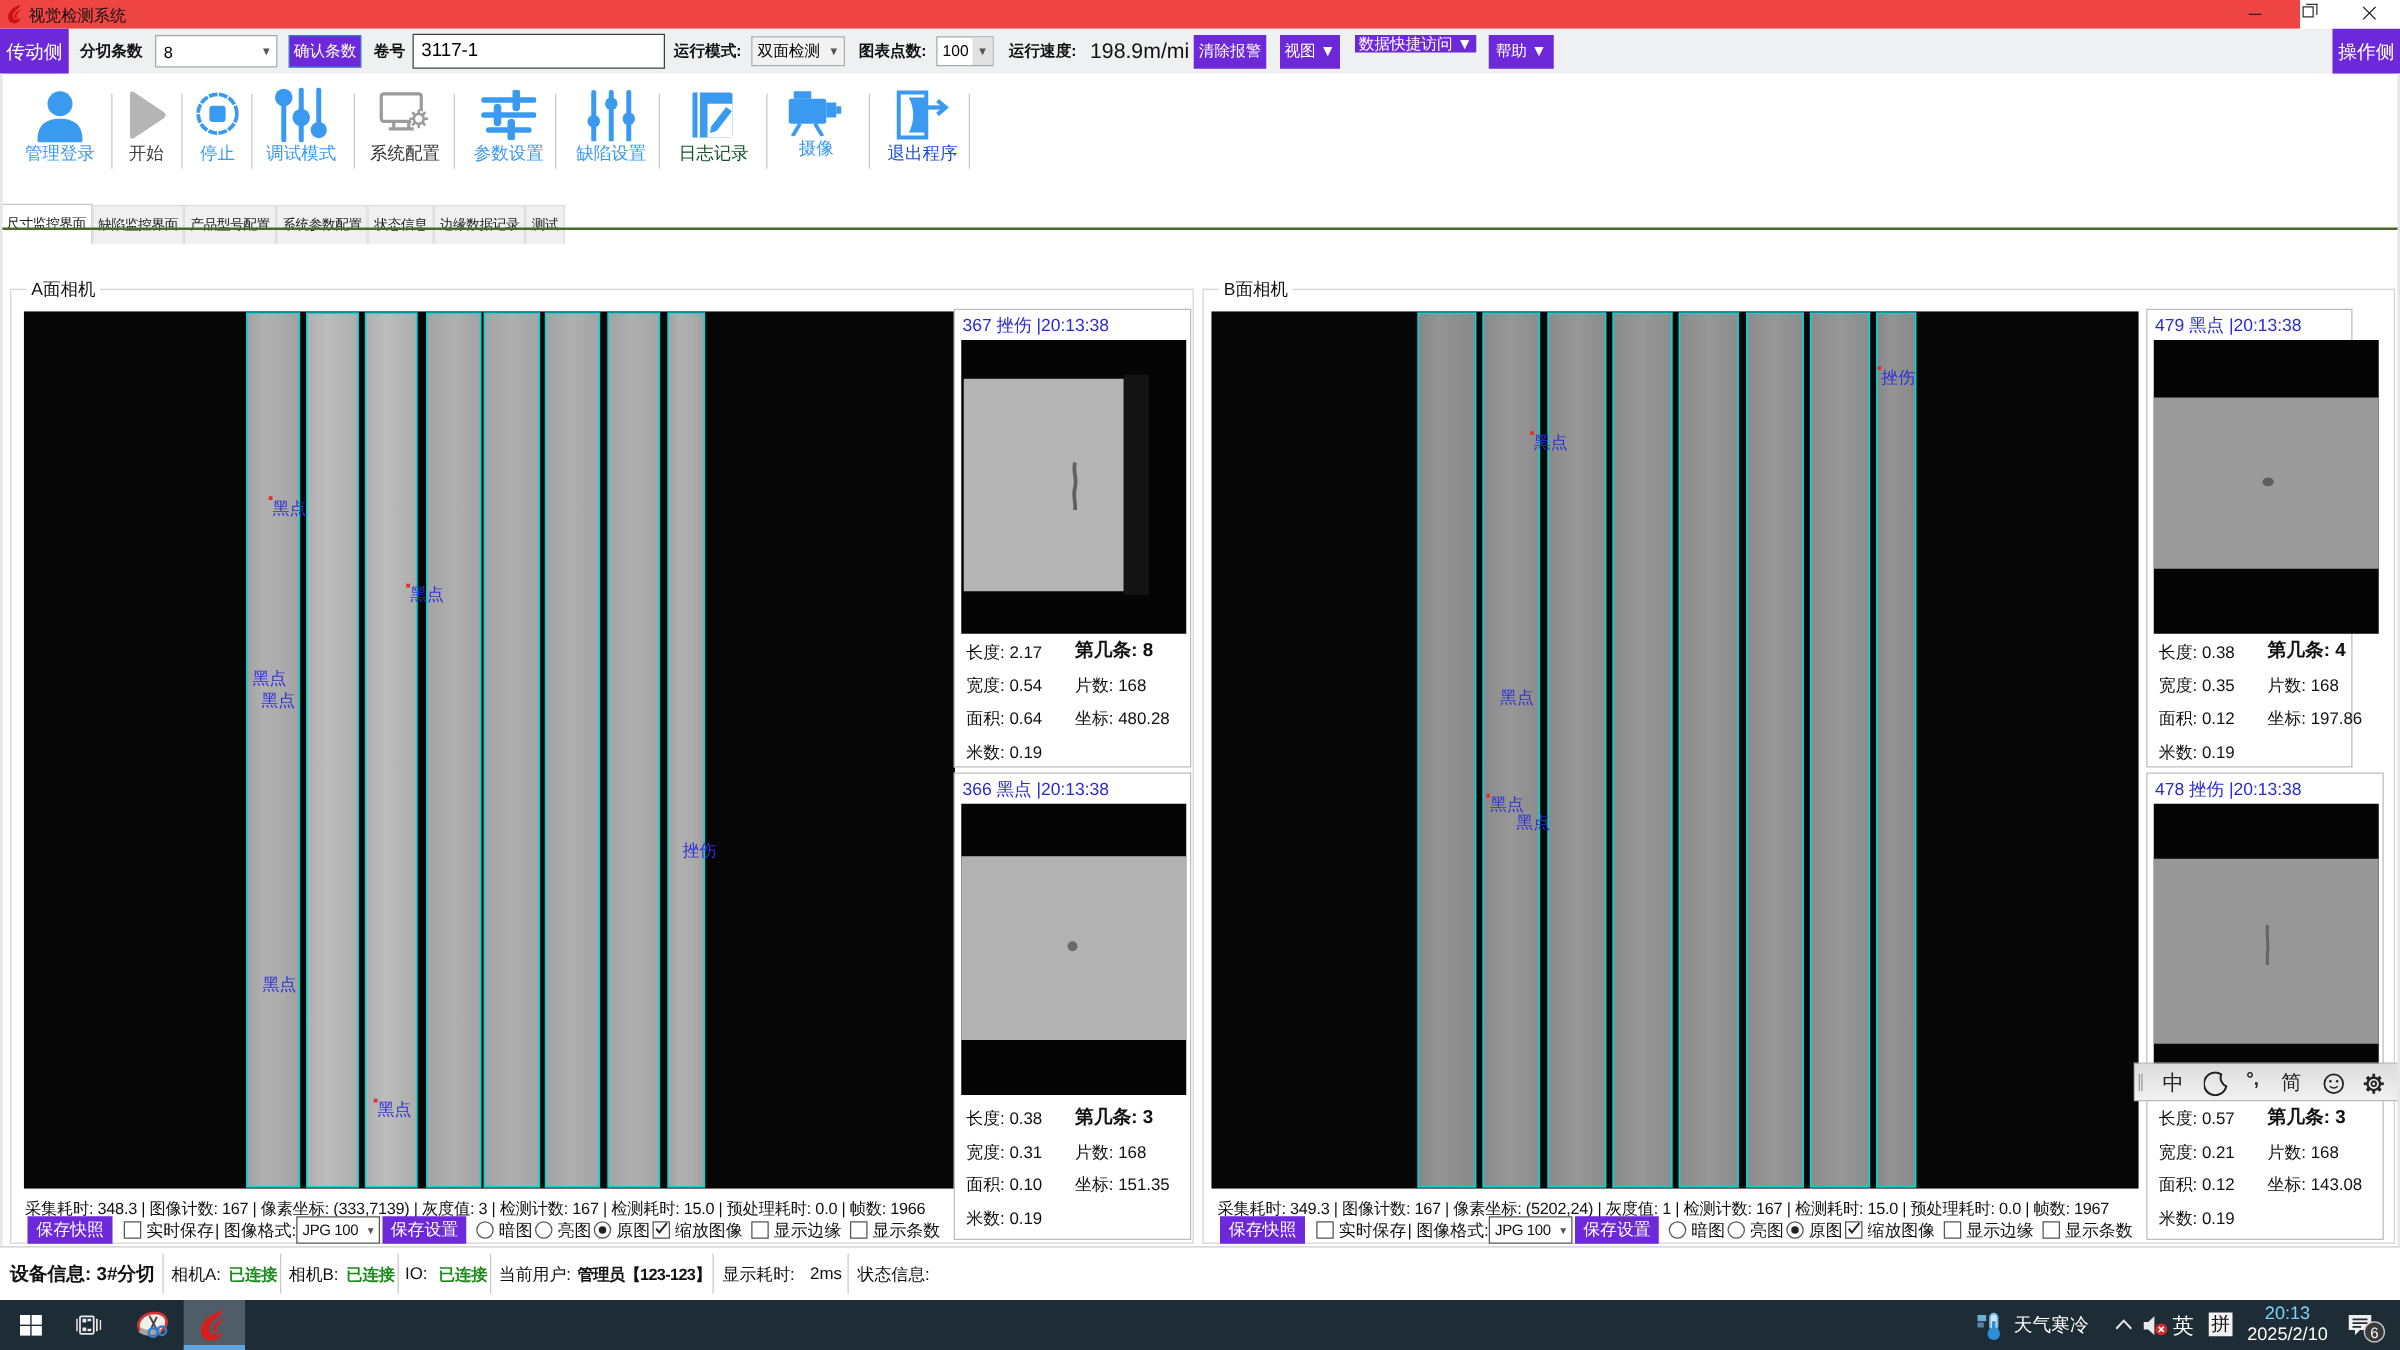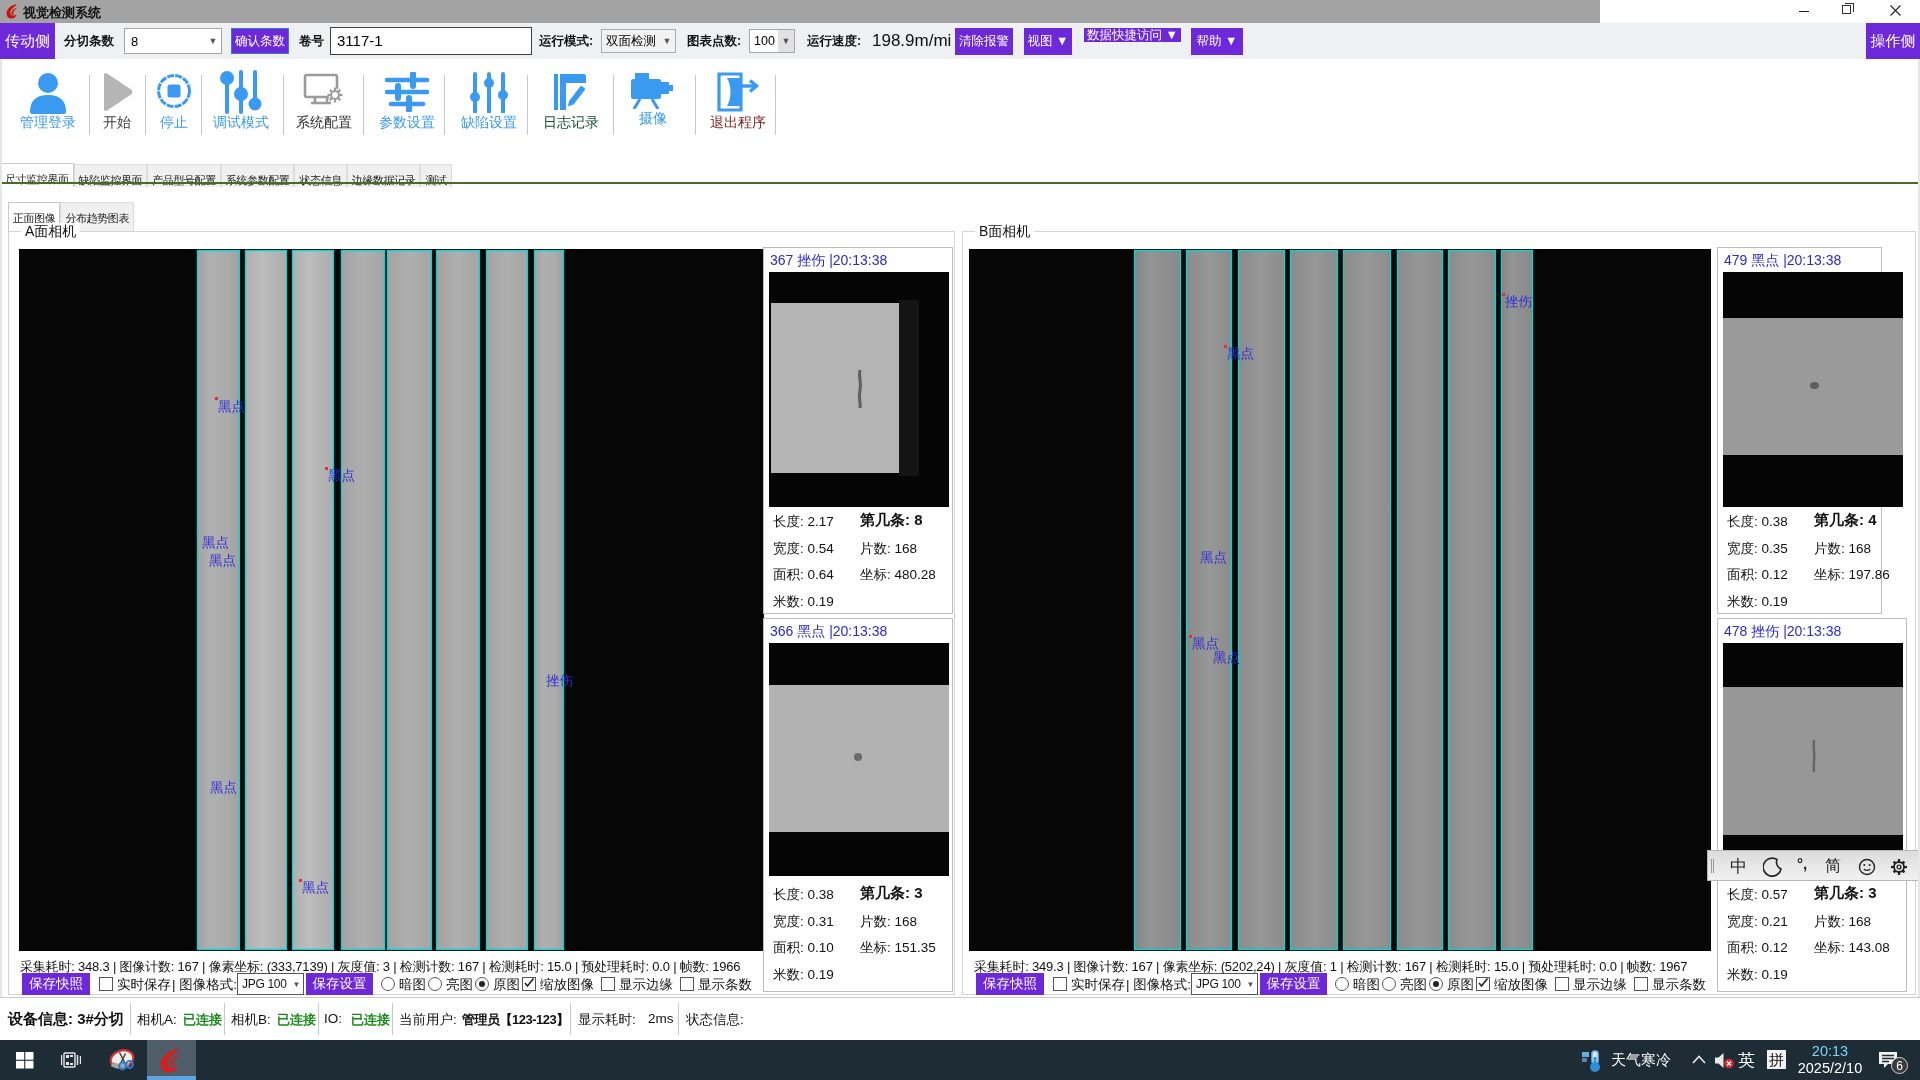--- a/index.html
+++ b/index.html
@@ -17,21 +17,21 @@
 .dtitle{position:absolute;left:6px;top:4px;font-size:14px;color:#2a2ad0;white-space:nowrap;}
 .dstat{position:absolute;font-size:13.5px;color:#111;white-space:nowrap;}
 .dbig{font-size:15px;font-weight:bold;}
 .statline{position:absolute;font-size:13px;letter-spacing:-0.2px;color:#111;white-space:nowrap;}
 .cb{width:14px;height:14px;border:1px solid #555;background:#fff;display:inline-block;}
 .rd{width:14px;height:14px;border:1px solid #555;border-radius:50%;background:#fff;display:inline-block;}
 </style></head>
 <body>
 <div id="page">
 
-<div class="abs" style="left:0;top:0;width:1600px;height:23px;background:#a3a3a3;font-weight:bold;">
+<div class="abs" style="left:0;top:0;width:1840px;height:23px;background:#ef4444;">
  <svg class="abs" style="left:5px;top:3px;" width="14" height="17" viewBox="0 0 14 17">
   <path d="M11.5 1 C5 2.5 1.5 6.5 1.5 10.5 C1.5 13.5 3.5 15.5 6.5 15.5 C9 15.5 11 14 11.5 11.5 C9.5 13 7 13 5.8 11.5 C4.5 9.8 5.5 7 8 5 C9.3 3.8 10.7 2.6 11.5 1 Z" fill="#cc1111"></path>
   <path d="M12.5 4.2 C8.5 5.8 6.2 8.2 6.5 10.4 C6.7 11.8 8.2 12.3 9.6 11.5 C8.8 11.5 8.2 11 8.2 10.2 C8.2 8.6 10 6.3 12.5 4.2 Z" fill="#cc1111"></path>
  </svg>
  <div class="abs" style="left:23px;top:4px;font-size:13px;color:#111;">视觉检测系统</div>
  <div class="abs" style="left:1799px;top:11px;width:10px;height:1.2px;background:#222;"></div>
  <div class="abs" style="left:1842px;top:5px;width:9px;height:9px;border:1px solid #333;background:#fff;"></div>
  <div class="abs" style="left:1845px;top:3px;width:9px;height:9px;border-top:1px solid #333;border-right:1px solid #333;"></div>
  <svg class="abs" style="left:1890px;top:5px;" width="11" height="11" viewBox="0 0 11 11">
         <path d="M0.5 0.5 L10.5 10.5 M10.5 0.5 L0.5 10.5" stroke="#222" stroke-width="1.1"></path>
@@ -158,31 +158,28 @@
       </svg>
 <div class="abs" style="left:593px;top:51px;width:120px;text-align:center;font-size:14px;color:#3a9af0;">摄像</div>
 <svg class="abs" style="left:716px;top:13px;" width="44" height="40" viewBox="0 0 44 40">
         <path d="M3 2 H25 V38 H3 Z" fill="none" stroke="#3a9af0" stroke-width="3.2"></path>
         <path d="M11 6 H25 V34 H11 Q14.5 28 14.5 20 Q14.5 12 11 6 Z" fill="#3a9af0"></path>
         <g stroke="#3a9af0" stroke-width="3.4" fill="none">
           <path d="M24 14 H39"></path>
           <path d="M34 8.5 L40.5 14 L34 19.5"></path>
         </g>
       </svg>
-<div class="abs" style="left:678px;top:55px;width:120px;text-align:center;font-size:14px;color:#7f1d1d;">退出程序</div>
+<div class="abs" style="left:678px;top:55px;width:120px;text-align:center;font-size:14px;color:#1d4ed8;">退出程序</div>
 </div>
 
 <div class="abs" style="left:0;top:148px;width:1920px;height:32px;background:#fff;font-size:0;white-space:nowrap;">
  <span class="tab tabsel" style="line-height:31px;">尺寸监控界面</span><span class="tab">缺陷监控界面</span><span class="tab">产品型号配置</span><span class="tab">系统参数配置</span><span class="tab">状态信息</span><span class="tab">边缘数据记录</span><span class="tab">测试</span>
 </div>
 <div class="abs" style="left:0;top:182px;width:1920px;height:2px;background:#4a6b28;"></div>
 
-<div class="abs" style="left:8px;top:187px;width:1912px;height:31px;background:#fff;font-size:0;white-space:nowrap;">
- <span class="tab tabsel">正面图像</span><span class="tab">分布趋势图表</span>
-</div>
 
 <div class="grp" style="left:8px;top:231px;width:947px;height:764px;">
  <div class="grplbl" style="left:12px;">A面相机</div>
  <svg class="abs" style="left:10px;top:17px;" width="745" height="702" viewBox="0 0 745 702">
   <defs>
    <linearGradient id="sga" x1="0" x2="1" y1="0" y2="0">
     <stop offset="0" stop-color="#a1a1a1"></stop>
             <stop offset="0.3" stop-color="#b0b0b0"></stop>
             <stop offset="0.7" stop-color="#ababab"></stop>
             <stop offset="1" stop-color="#a0a0a0"></stop>

